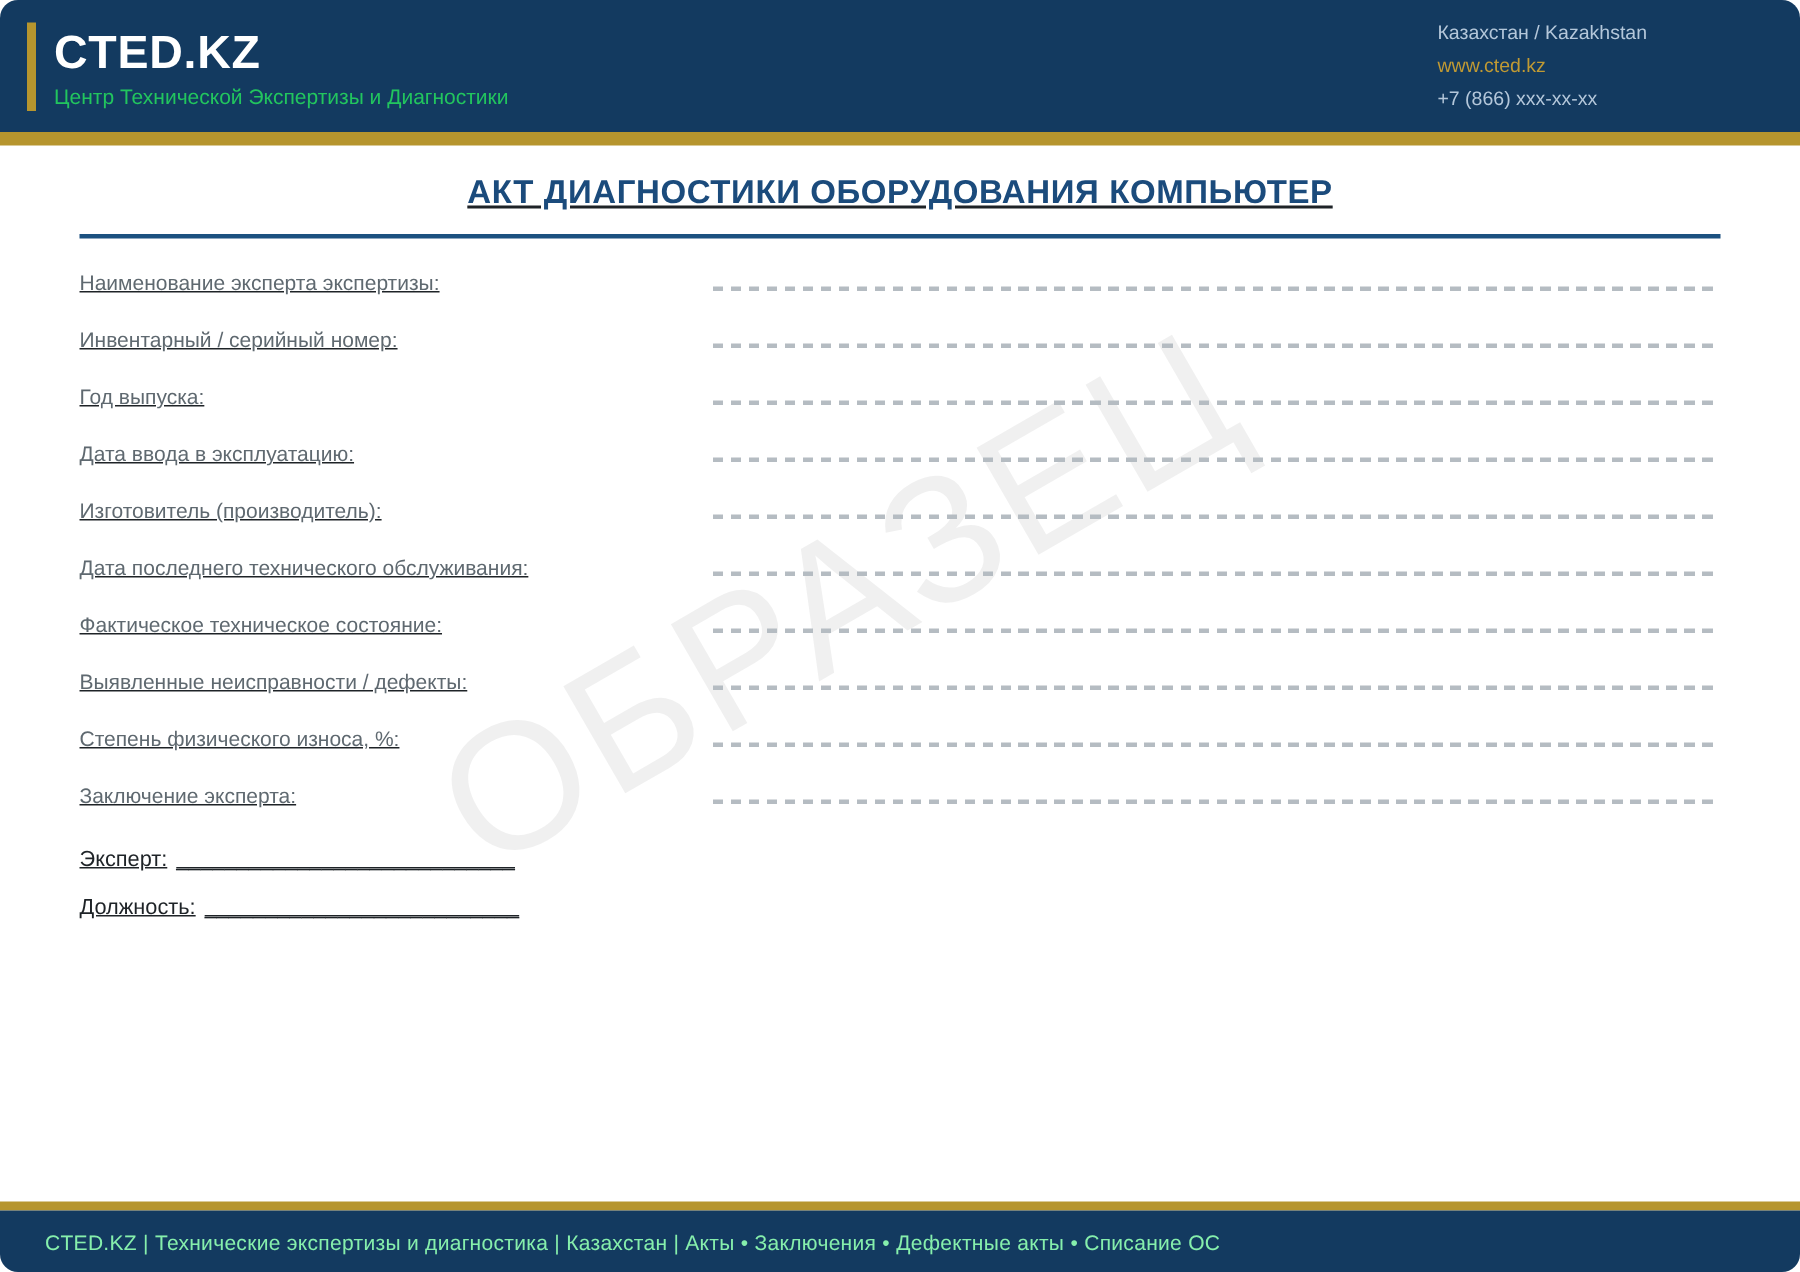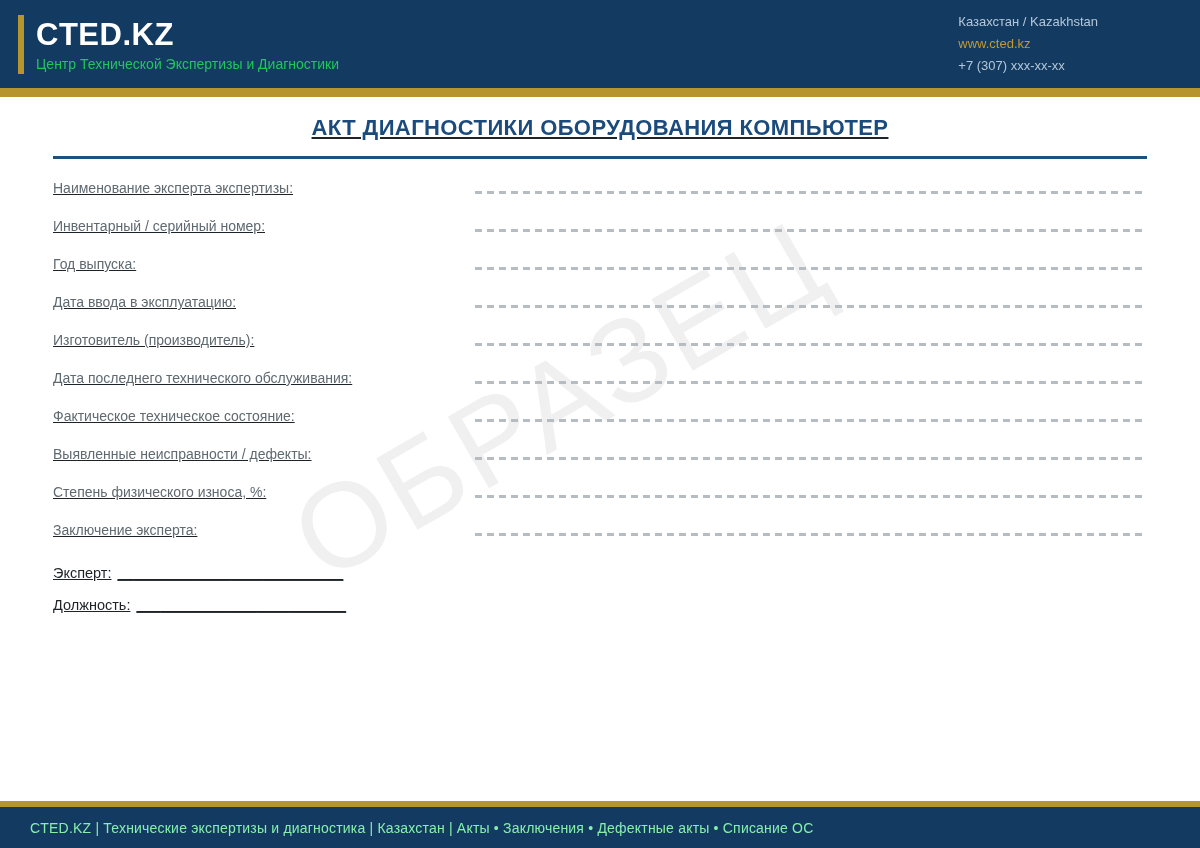--- a/index.html
+++ b/index.html
@@ -8,20 +8,21 @@
     font-family: "Liberation Sans", "DejaVu Sans", sans-serif;
     background: #ffffff;
     color: #1e2327;
   }
   .page {
     position: relative;
     width: 1200px;
     height: 848px;
     background: #ffffff;
     overflow: hidden;
+    border-radius: 12px;
   }
 
   
   .header {
     height: 88px;
     background: #133a60;
     display: flex;
     justify-content: space-between;
     align-items: center;
     padding: 0 32px 0 18px;
@@ -155,21 +156,21 @@
 <div class="page">
 
   <header class="header">
     <div class="logo-block">
       <div class="logo">CTED.KZ</div>
       <div class="tagline">Центр Технической Экспертизы и Диагностики</div>
     </div>
     <div class="contact-block">
       <div class="contact-country">Казахстан / Kazakhstan</div>
       <a class="contact-website" href="#">www.cted.kz</a>
-      <div class="contact-phone">+7 (307) xxx-xx-xx</div>
+      <div class="contact-phone">+7 (866) xxx-xx-xx</div>
     </div>
   </header>
 
   <div class="gold-divider"></div>
 
   <div class="watermark">ОБРАЗЕЦ</div>
 
   <main class="main">
     <h1 class="doc-title">АКТ ДИАГНОСТИКИ ОБОРУДОВАНИЯ КОМПЬЮТЕР</h1>
     <div class="title-rule"></div>

